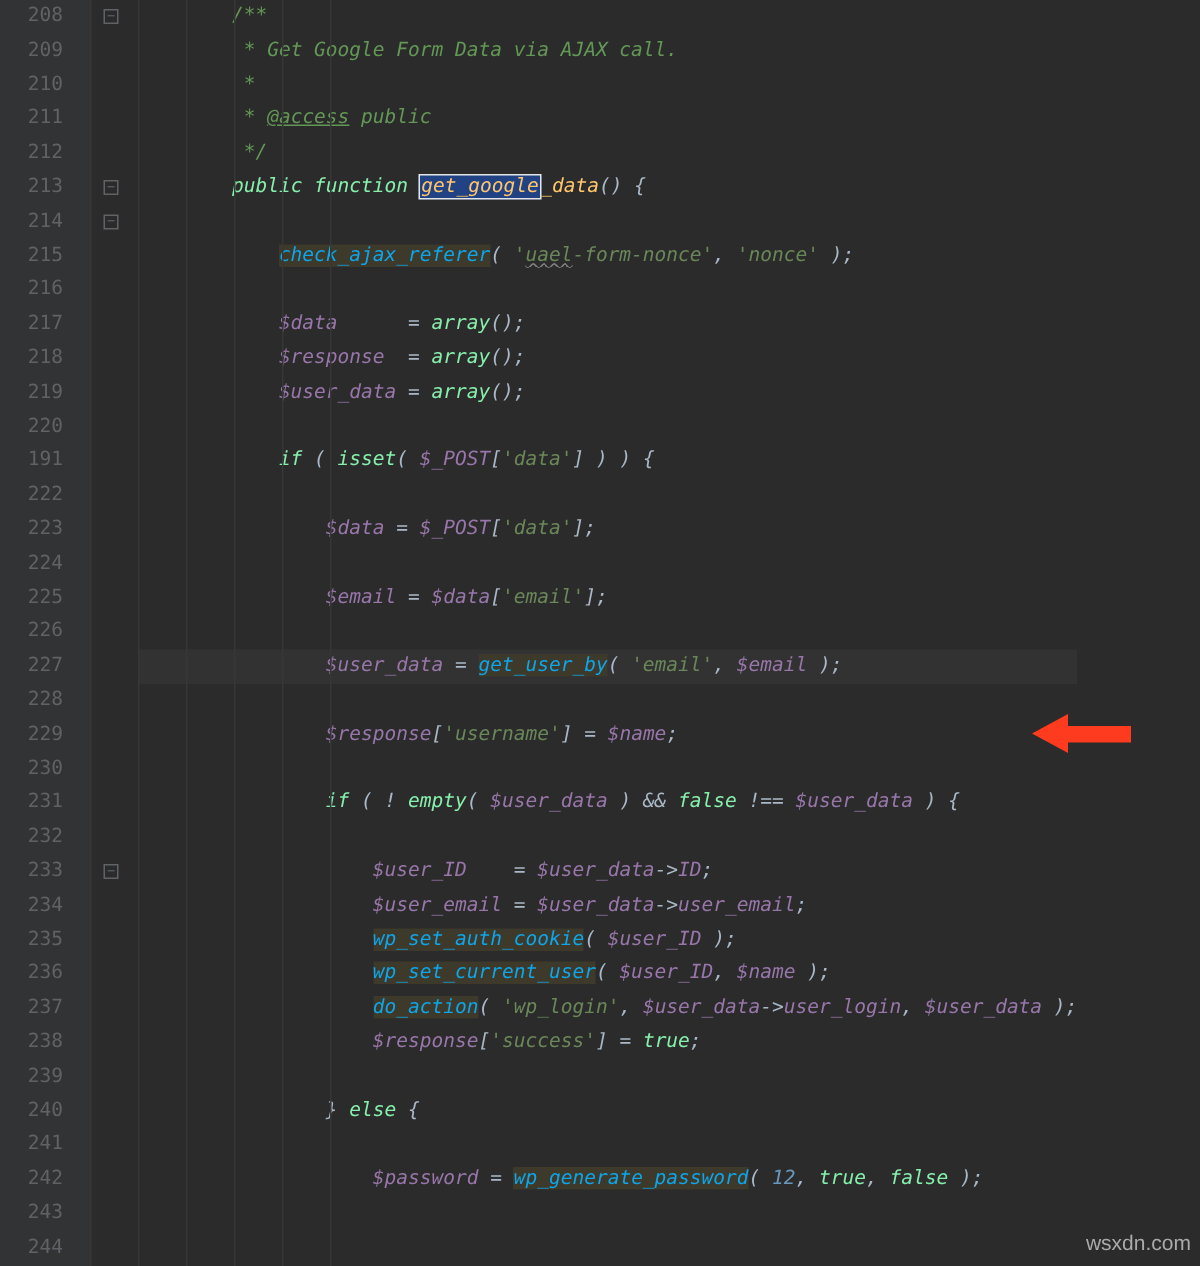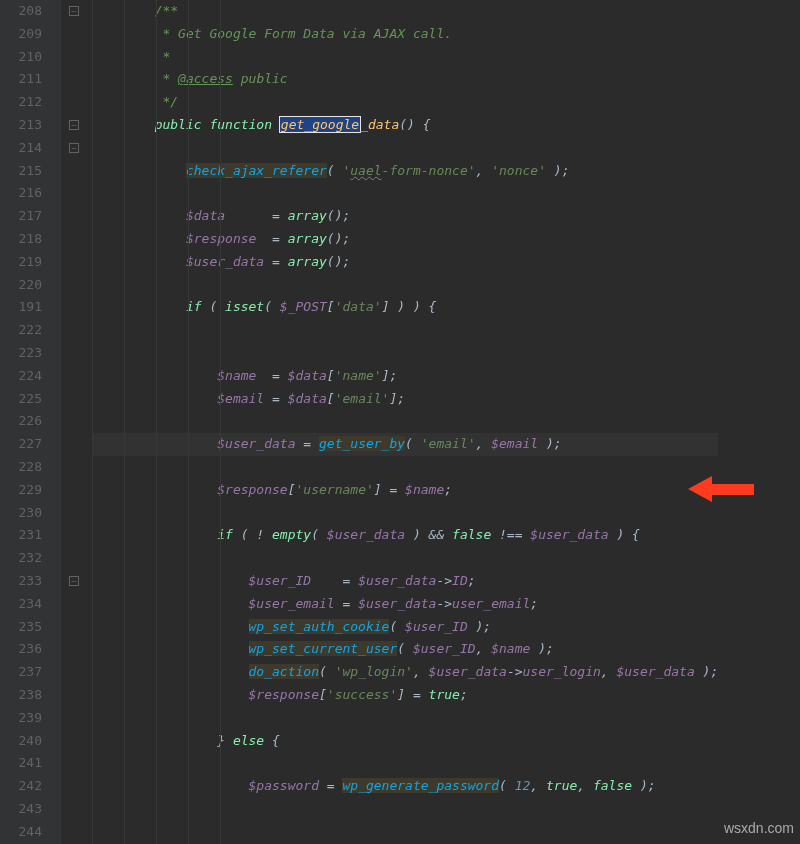--- a/index.html
+++ b/index.html
@@ -166,22 +166,22 @@
       <div class="line">        <span class="keyword">public function </span><span class="funcdef-hl">get_google</span><span class="func">_data</span><span>() {</span></div>
       <div class="line">        </div>
       <div class="line">            <span class="func-hl2">check_ajax_referer</span><span>( </span><span class="string">'</span><span class="string wavy">uael</span><span class="string">-form-nonce'</span><span>, </span><span class="string">'nonce'</span><span> );</span></div>
       <div class="line">        </div>
       <div class="line">            <span class="variable">$data</span><span>      = </span><span class="keyword">array</span><span>();</span></div>
       <div class="line">            <span class="variable">$response</span><span>  = </span><span class="keyword">array</span><span>();</span></div>
       <div class="line">            <span class="variable">$user_data</span><span> = </span><span class="keyword">array</span><span>();</span></div>
       <div class="line">        </div>
       <div class="line">            <span class="keyword">if </span><span>( </span><span class="keyword">isset</span><span>( </span><span class="variable">$_POST</span><span>[</span><span class="string">'data'</span><span>] ) ) {</span></div>
       <div class="line">        </div>
-      <div class="line">        </div>
-      <div class="line">                <span class="variable">$name</span><span>  = </span><span class="variable">$data</span><span>[</span><span class="string">'name'</span><span>];</span></div>
+      <div class="line">                <span class="variable">$data</span><span> = </span><span class="variable">$_POST</span><span>[</span><span class="string">'data'</span><span>];</span></div>
+      <div class="line">        </div>
       <div class="line">                <span class="variable">$email</span><span> = </span><span class="variable">$data</span><span>[</span><span class="string">'email'</span><span>];</span></div>
       <div class="line">        </div>
       <div class="line highlight-line">                <span class="variable">$user_data</span><span> = </span><span class="func-hl2">get_user_by</span><span>( </span><span class="string">'email'</span><span>, </span><span class="variable">$email</span><span> );</span></div>
       <div class="line">        </div>
       <div class="line">                <span class="variable">$response</span><span>[</span><span class="string">'username'</span><span>] = </span><span class="variable">$name</span><span>;</span></div>
       <div class="line">        </div>
       <div class="line">                <span class="keyword">if </span><span>( ! </span><span class="keyword">empty</span><span>( </span><span class="variable">$user_data</span><span> ) &amp;&amp; </span><span class="keyword">false </span><span>!== </span><span class="variable">$user_data</span><span> ) {</span></div>
       <div class="line">        </div>
       <div class="line">                    <span class="variable">$user_ID</span><span>    = </span><span class="variable">$user_data</span><span>-&gt;</span><span class="variable">ID</span><span>;</span></div>
       <div class="line">                    <span class="variable">$user_email</span><span> = </span><span class="variable">$user_data</span><span>-&gt;</span><span class="variable">user_email</span><span>;</span></div>

